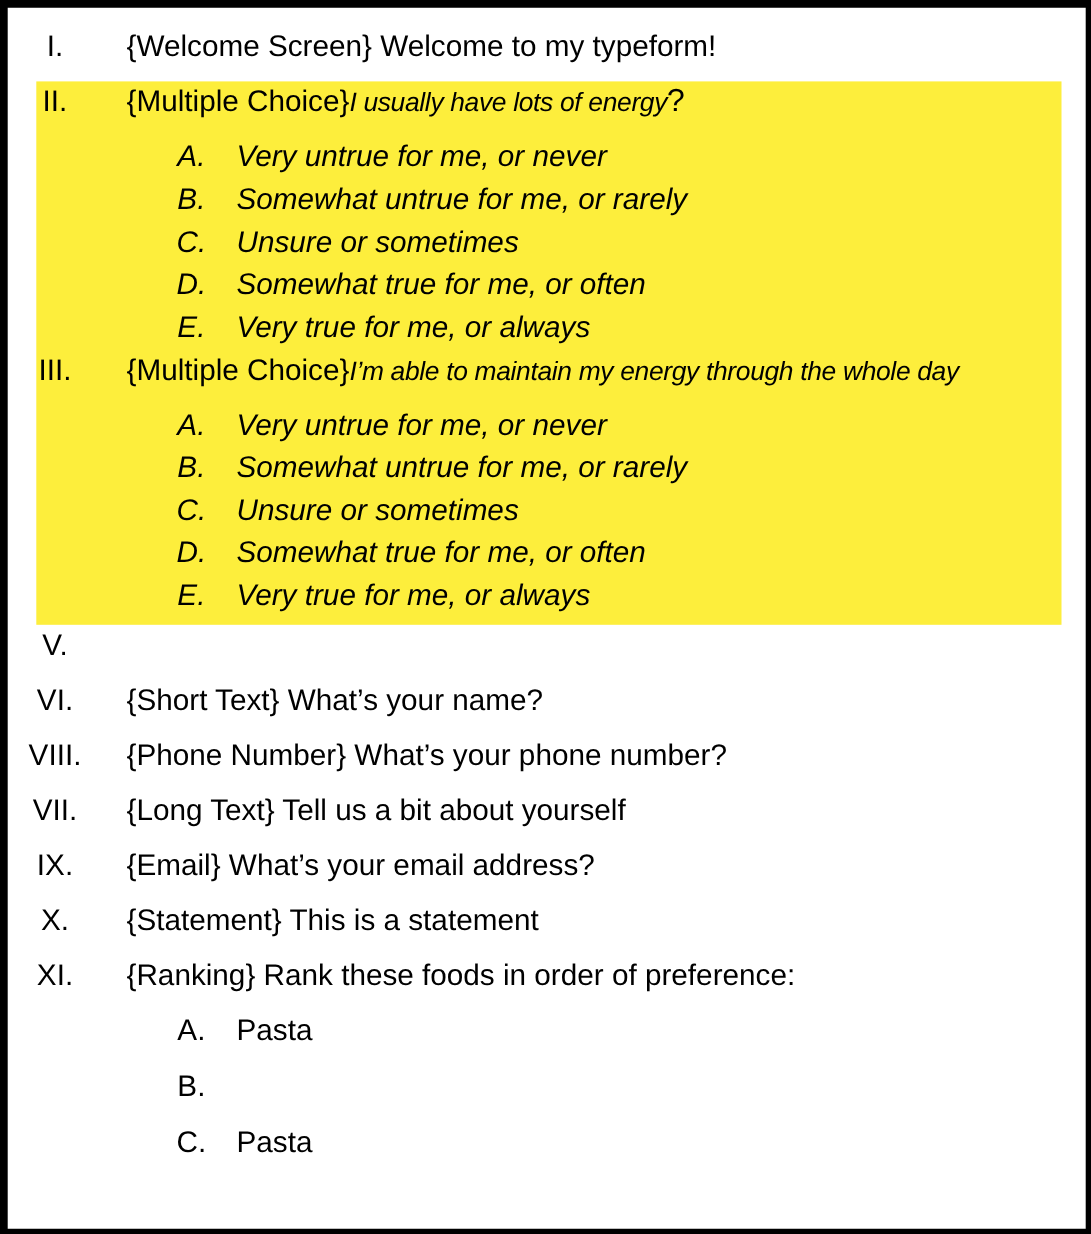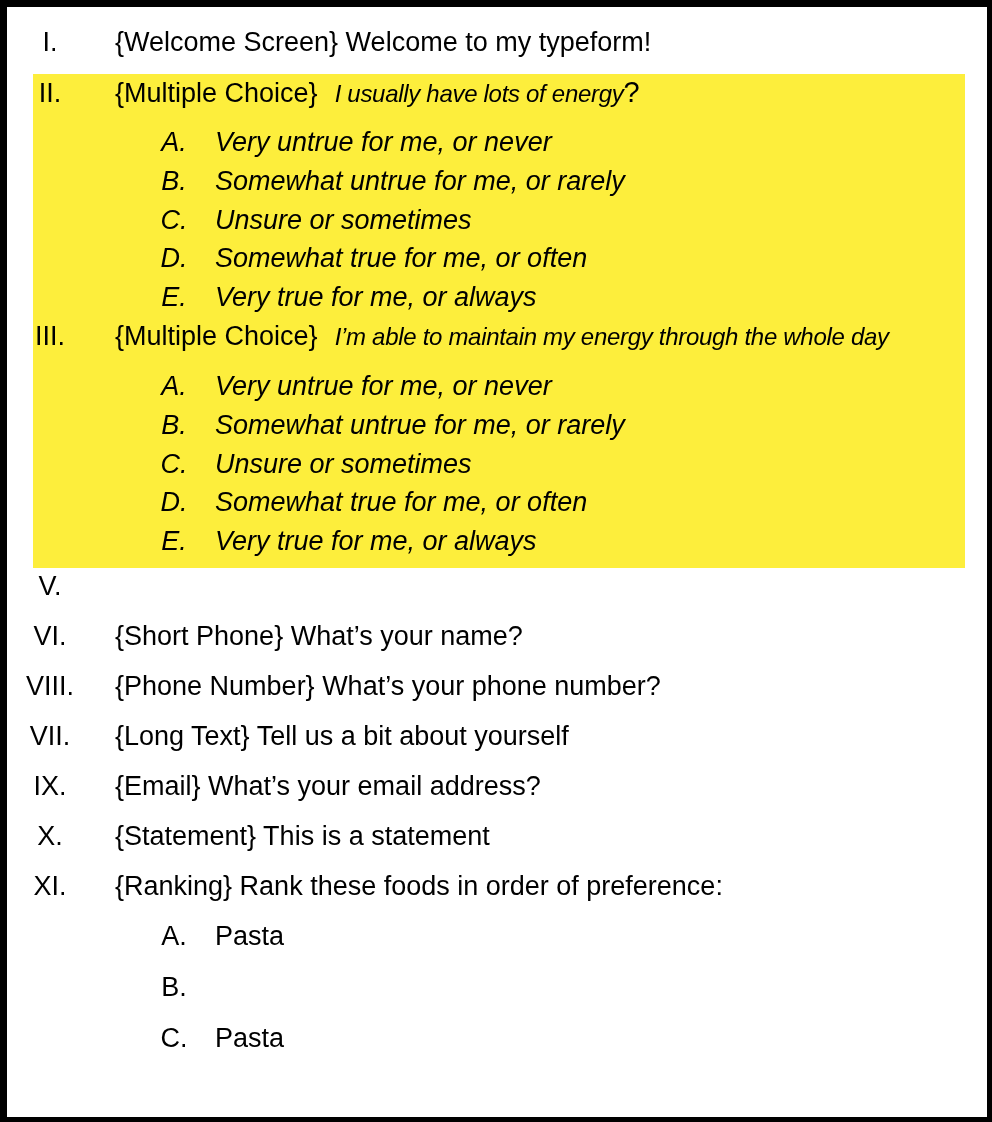--- a/index.html
+++ b/index.html
@@ -15,21 +15,21 @@
   .highlight{
     position:absolute;left:26px;top:67px;width:932px;height:494px;
     background:#FDEE3C; 
   }
   .content{position:relative;z-index:1;padding-top:10px}
   .row{display:flex;align-items:baseline}
   .num{flex:0 0 80px;width:80px;text-align:center;white-space:nowrap}
   .row.main{height:50px;line-height:50px;font-size:27px;padding-left:3px}
   .row.main .txt{margin-left:25px;white-space:nowrap}
   .label{font-style:normal}
-  .q{font-style:italic;font-size:24px;letter-spacing:-0.3px;margin-left:17px}
+  .q{font-style:italic;font-size:24px;letter-spacing:-0.3px;}
   .suffix{font-size:29px;font-style:normal}
   .opts .row{padding-left:127px}
   .opts .row .txt{margin-left:1px;white-space:nowrap}
   .opts.italic{margin-top:6px}
   .opts.italic .row{height:38.8px;line-height:38.8px;font-size:27px;font-style:italic}
   .opts.regular .row{height:51px;line-height:51px;font-size:27px;font-style:normal}
   
   .content > :nth-child(4){margin-top:-6px}
 </style>
 </head>
@@ -93,21 +93,21 @@
     <span class="num">E.</span>
     <span class="txt">Very true for me, or always</span>
   </div>
       </div>
       <div class="row main">
     <span class="num">V.</span>
     <span class="txt"></span>
   </div>
       <div class="row main">
     <span class="num">VI.</span>
-    <span class="txt"><span class="label">{Short Phone} What’s your name?</span></span>
+    <span class="txt"><span class="label">{Short Text} What’s your name?</span></span>
   </div>
       <div class="row main">
     <span class="num">VIII.</span>
     <span class="txt"><span class="label">{Phone Number} What’s your phone number?</span></span>
   </div>
       <div class="row main">
     <span class="num">VII.</span>
     <span class="txt"><span class="label">{Long Text} Tell us a bit about yourself</span></span>
   </div>
       <div class="row main">

